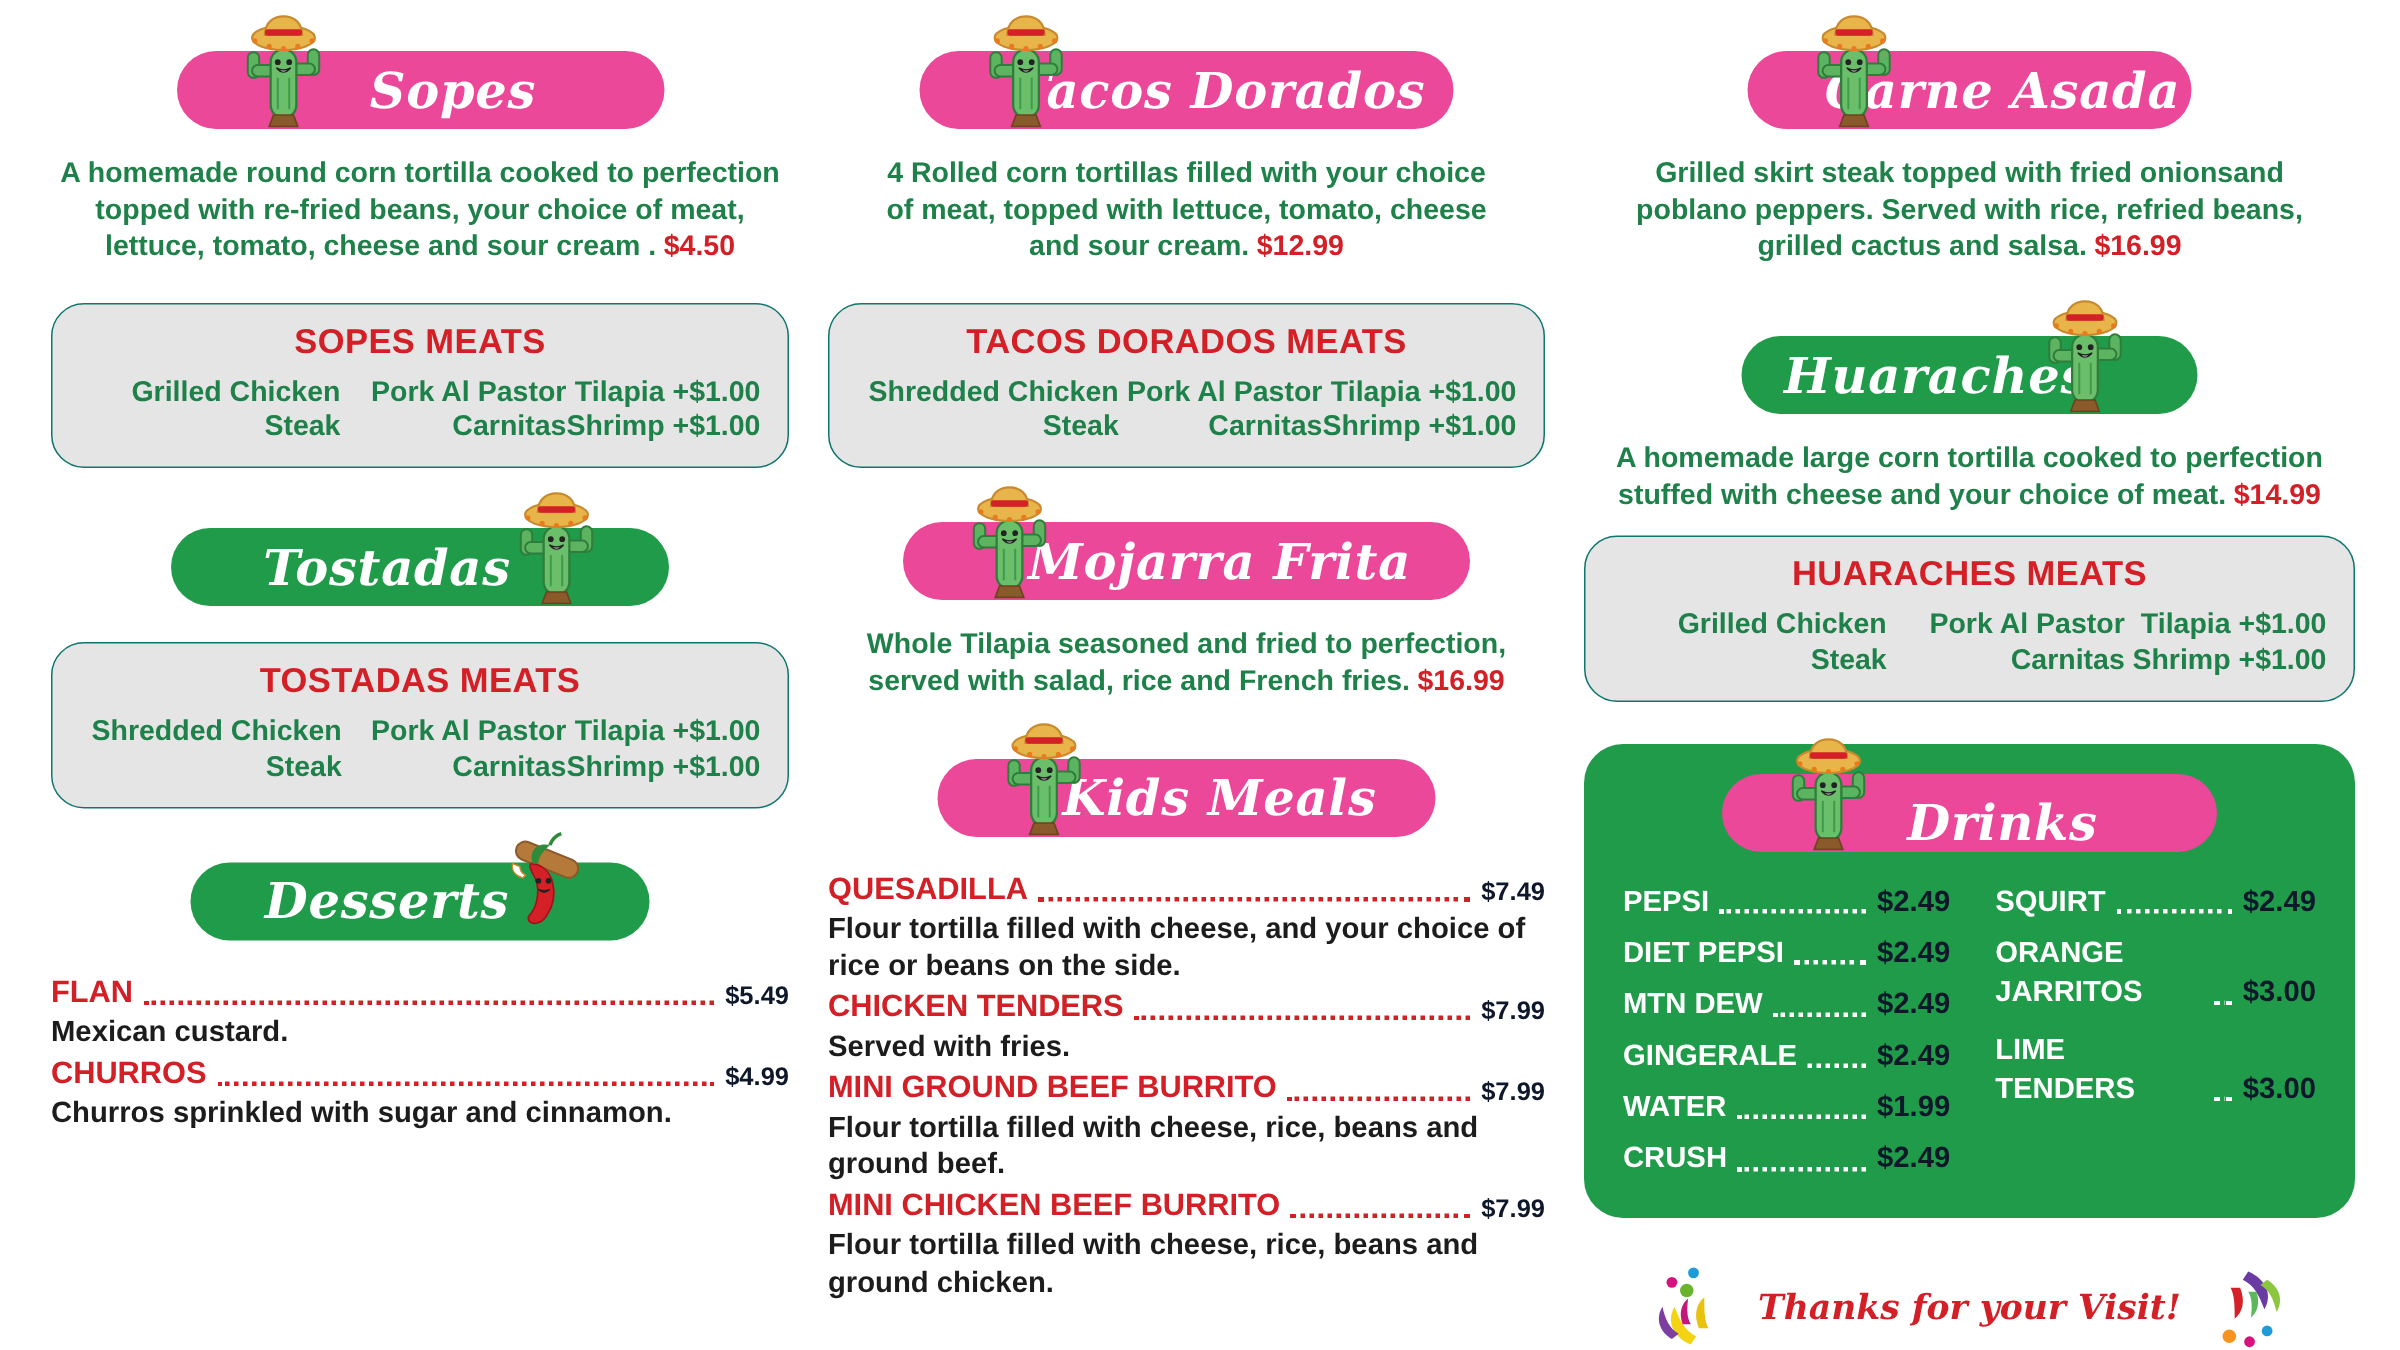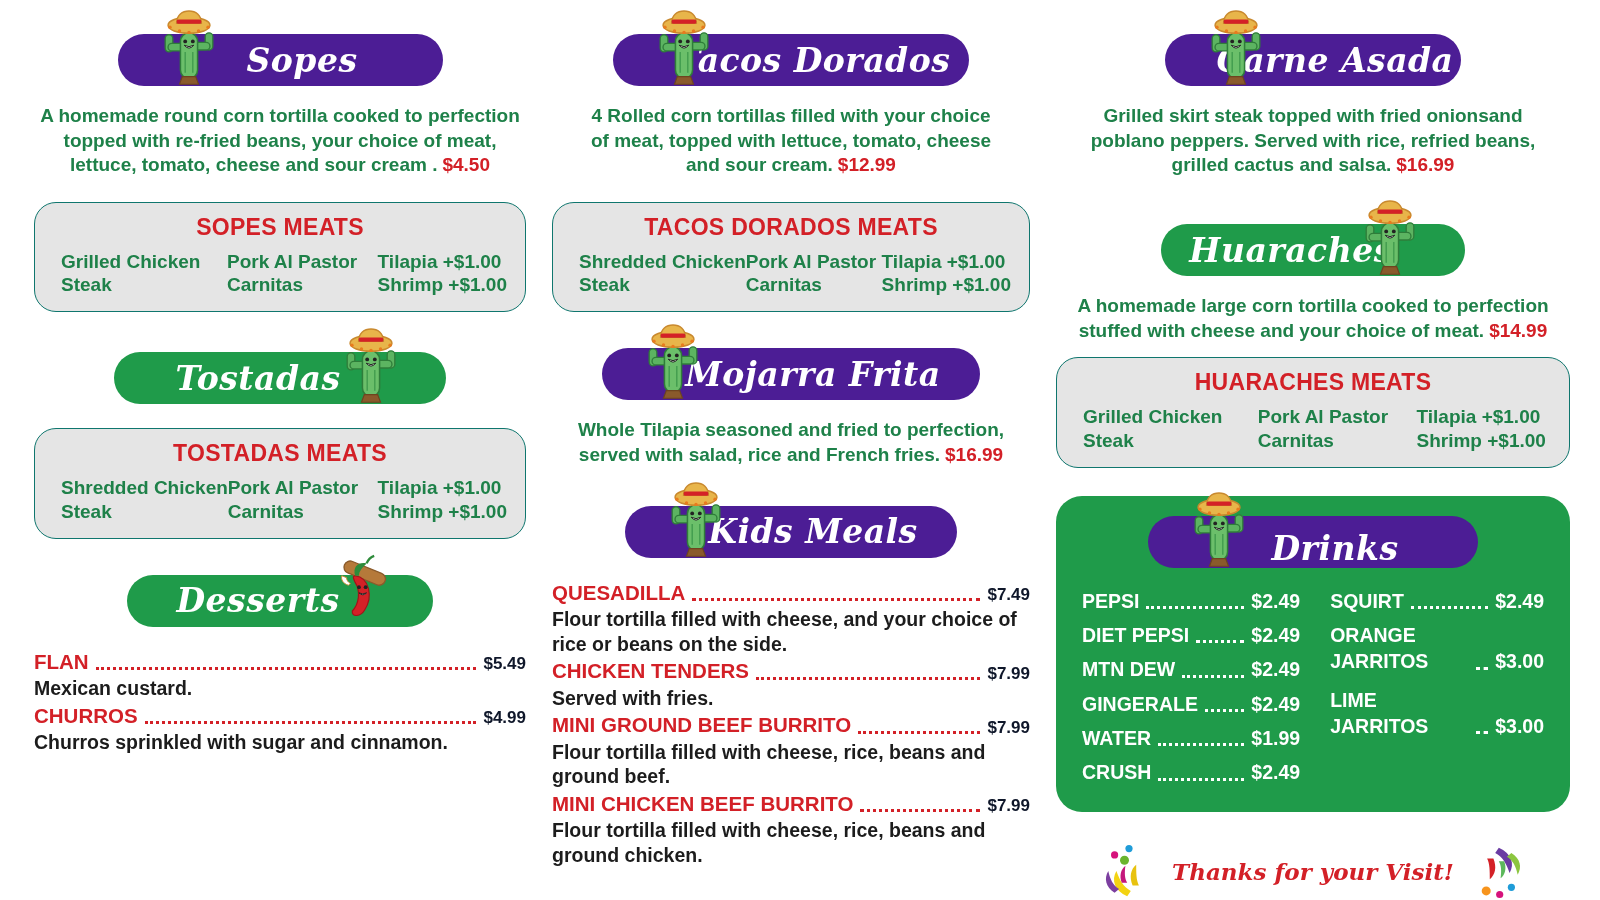--- a/index.html
+++ b/index.html
@@ -16,21 +16,21 @@
     padding:14px 28px 0 34px;
   }
   .col { display:flex; flex-direction:column; }
 
   
   .banner {
     position:relative; height:52px; border-radius:28px;
     display:flex; align-items:center; justify-content:center;
     flex:0 0 auto;
   }
-  .banner.red   { background:#4c1d95; }
+  .banner.red   { background:#ec4899; }
   .banner.green { background:#1f9b4a; }
   .banner-title {
     font-family:"DejaVu Serif", serif; font-style:italic; font-weight:bold;
     color:#ffffff; font-size:33px; letter-spacing:.5px; white-space:nowrap;
   }
   .banner.pad-left  .banner-title { padding-left:44px; }
   .banner.pad-right .banner-title { padding-right:44px; }
   .mascot { position:absolute; top:-24px; width:58px; height:80px; }
   .mascot.m-left  { left:42px; }
   .mascot.m-right { right:46px; }
@@ -58,21 +58,21 @@
 
   
   .meats-box {
     background:#e5e5e5; border:1px solid #0f766e; border-radius:22px;
     padding:11px 18px 15px; margin-top:24px; flex:0 0 auto;
   }
   .meats-title {
     text-align:center; color:#d32027; font-weight:800; font-size:23px;
     margin-bottom:9px; letter-spacing:.3px;
   }
-  .meats-grid { display:grid; grid-template-columns:1.3fr 1.18fr 1fr; padding-left:8px; }
+  .meats-grid { display:grid; grid-template-columns:1.3fr 1.18fr 1fr; padding-left:8px;text-align:right; }
   .meat-line { color:#1e8149; font-weight:700; font-size:19px; line-height:1.22; white-space:nowrap; }
 
   
   .items { margin-top:22px; }
   .item-row { display:flex; align-items:flex-end;text-align:center; }
   .item-name { color:#d32027; font-weight:800; font-size:20.5px; line-height:1.3; white-space:nowrap; }
   .leader {
     flex:1 1 14px; min-width:14px; border-bottom:3.2px dotted #d32027;
     margin:0 7px 5px;
   }
@@ -84,21 +84,21 @@
     background:#1f9b4a; border-radius:26px; margin-top:28px;
     padding:20px 26px 18px; flex:0 0 auto;
   }
   .drinks-grid { display:grid; grid-template-columns:1.02fr 1fr; column-gap:30px; }
   .drink-row { display:flex; align-items:flex-end; margin-bottom:8px; }
   .drink-name { color:#ffffff; font-weight:800; font-size:19.5px; line-height:1.35; }
   .drink-leader {
     flex:1 1 12px; min-width:12px; border-bottom:3.2px dotted #ffffff;
     margin:0 7px 5px;
   }
-  .drink-price { color:#ffffff; font-weight:700; font-size:19.5px; line-height:1.35; white-space:nowrap; }
+  .drink-price { color:#0f172a; font-weight:700; font-size:19.5px; line-height:1.35; white-space:nowrap; }
 
   
   .thanks-row { display:flex; align-items:center; justify-content:center; gap:16px; margin-top:28px; }
   .thanks-text {
     font-family:"DejaVu Serif", serif; font-style:italic; font-weight:bold;
     color:#d32027; font-size:23px; white-space:nowrap;
   }
   .burst { width:54px; height:64px; }
 </style>
 </head>
@@ -404,21 +404,21 @@
             <span class="drink-name">SQUIRT</span>
             <span class="drink-leader"></span>
             <span class="drink-price">$2.49</span>
           </div>
           <div class="drink-row" style="margin-bottom:12px">
             <span class="drink-name">ORANGE JARRITOS</span>
             <span class="drink-leader"></span>
             <span class="drink-price">$3.00</span>
           </div>
           <div class="drink-row">
-            <span class="drink-name">LIME JARRITOS</span>
+            <span class="drink-name">LIME TENDERS</span>
             <span class="drink-leader"></span>
             <span class="drink-price">$3.00</span>
           </div>
         </div>
       </div>
     </div>
 
     <div class="thanks-row">
       <svg class="burst">
           <use href="#burst-left"></use>

